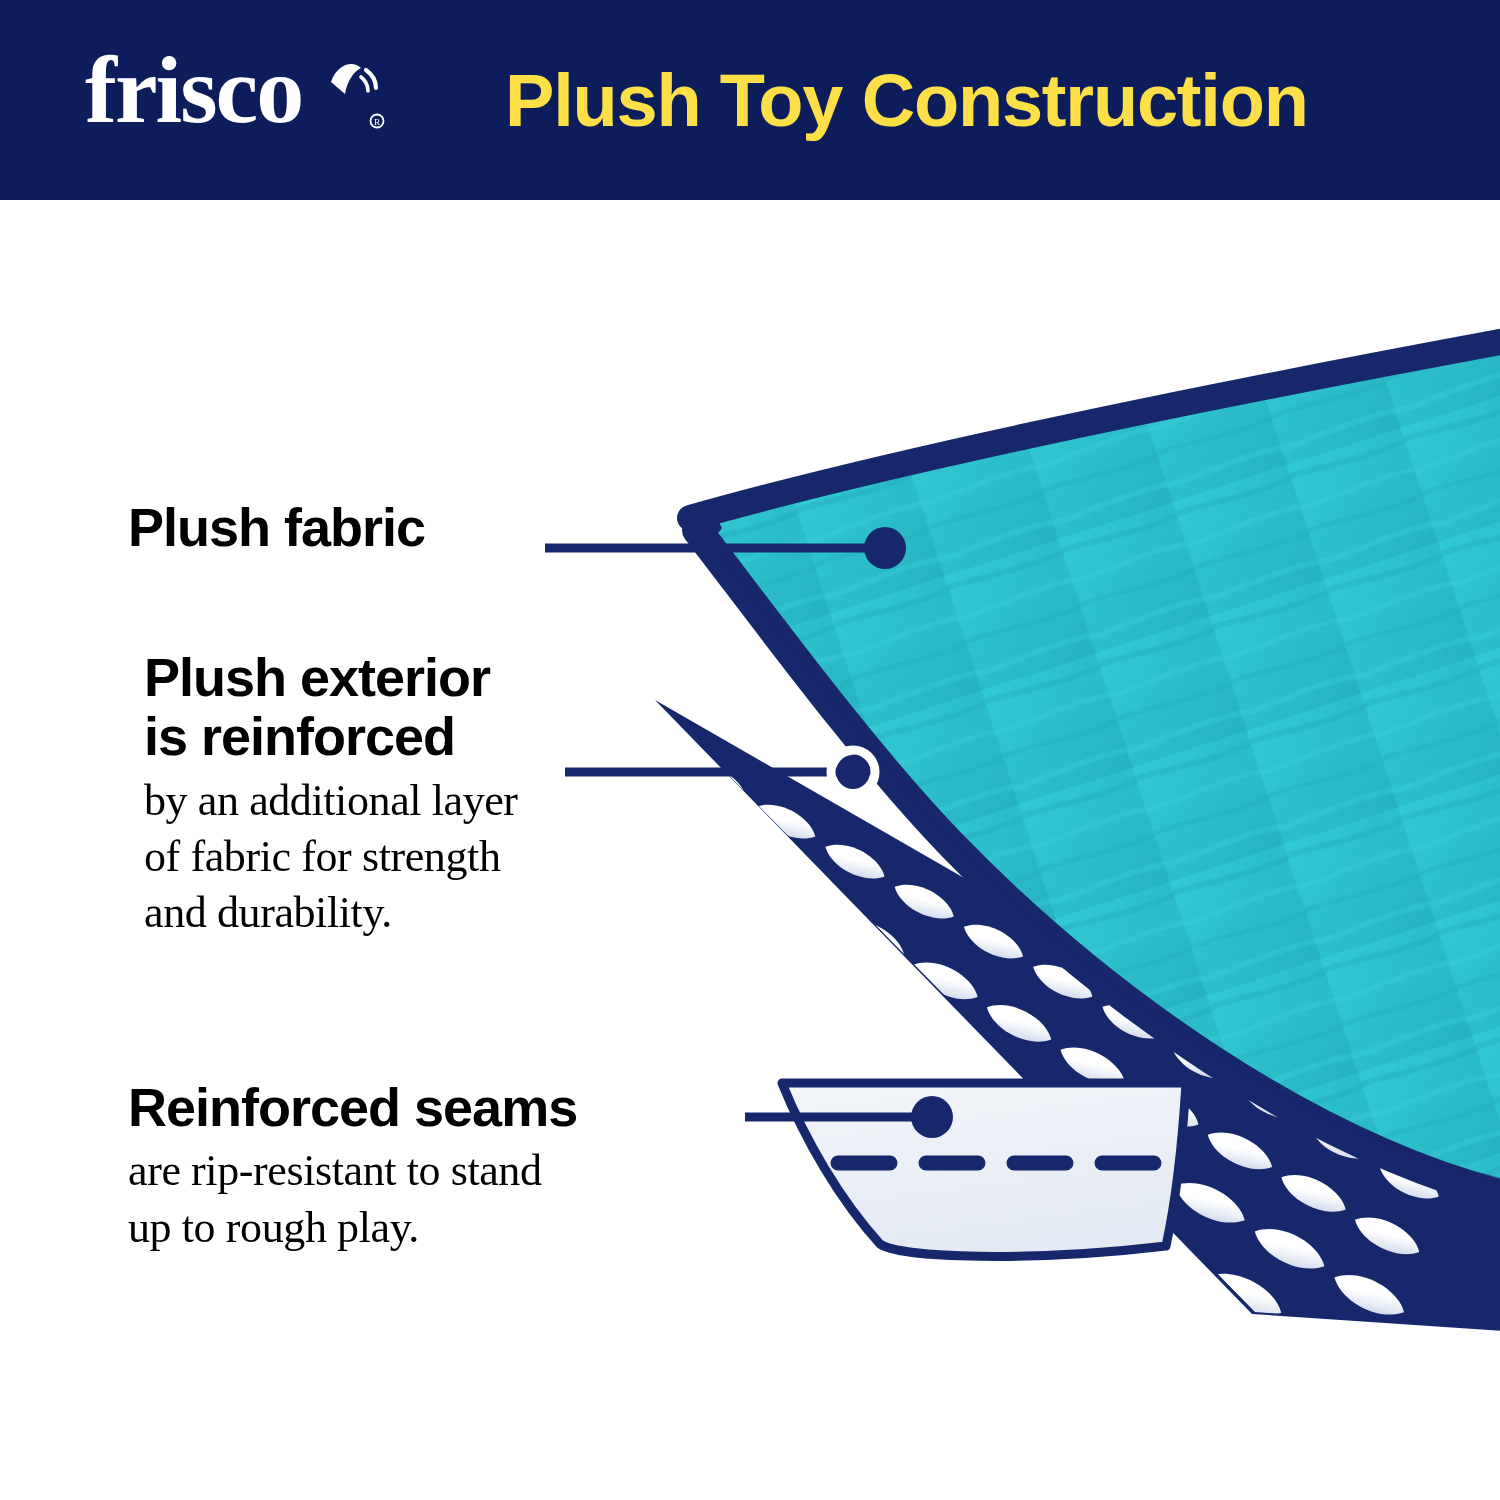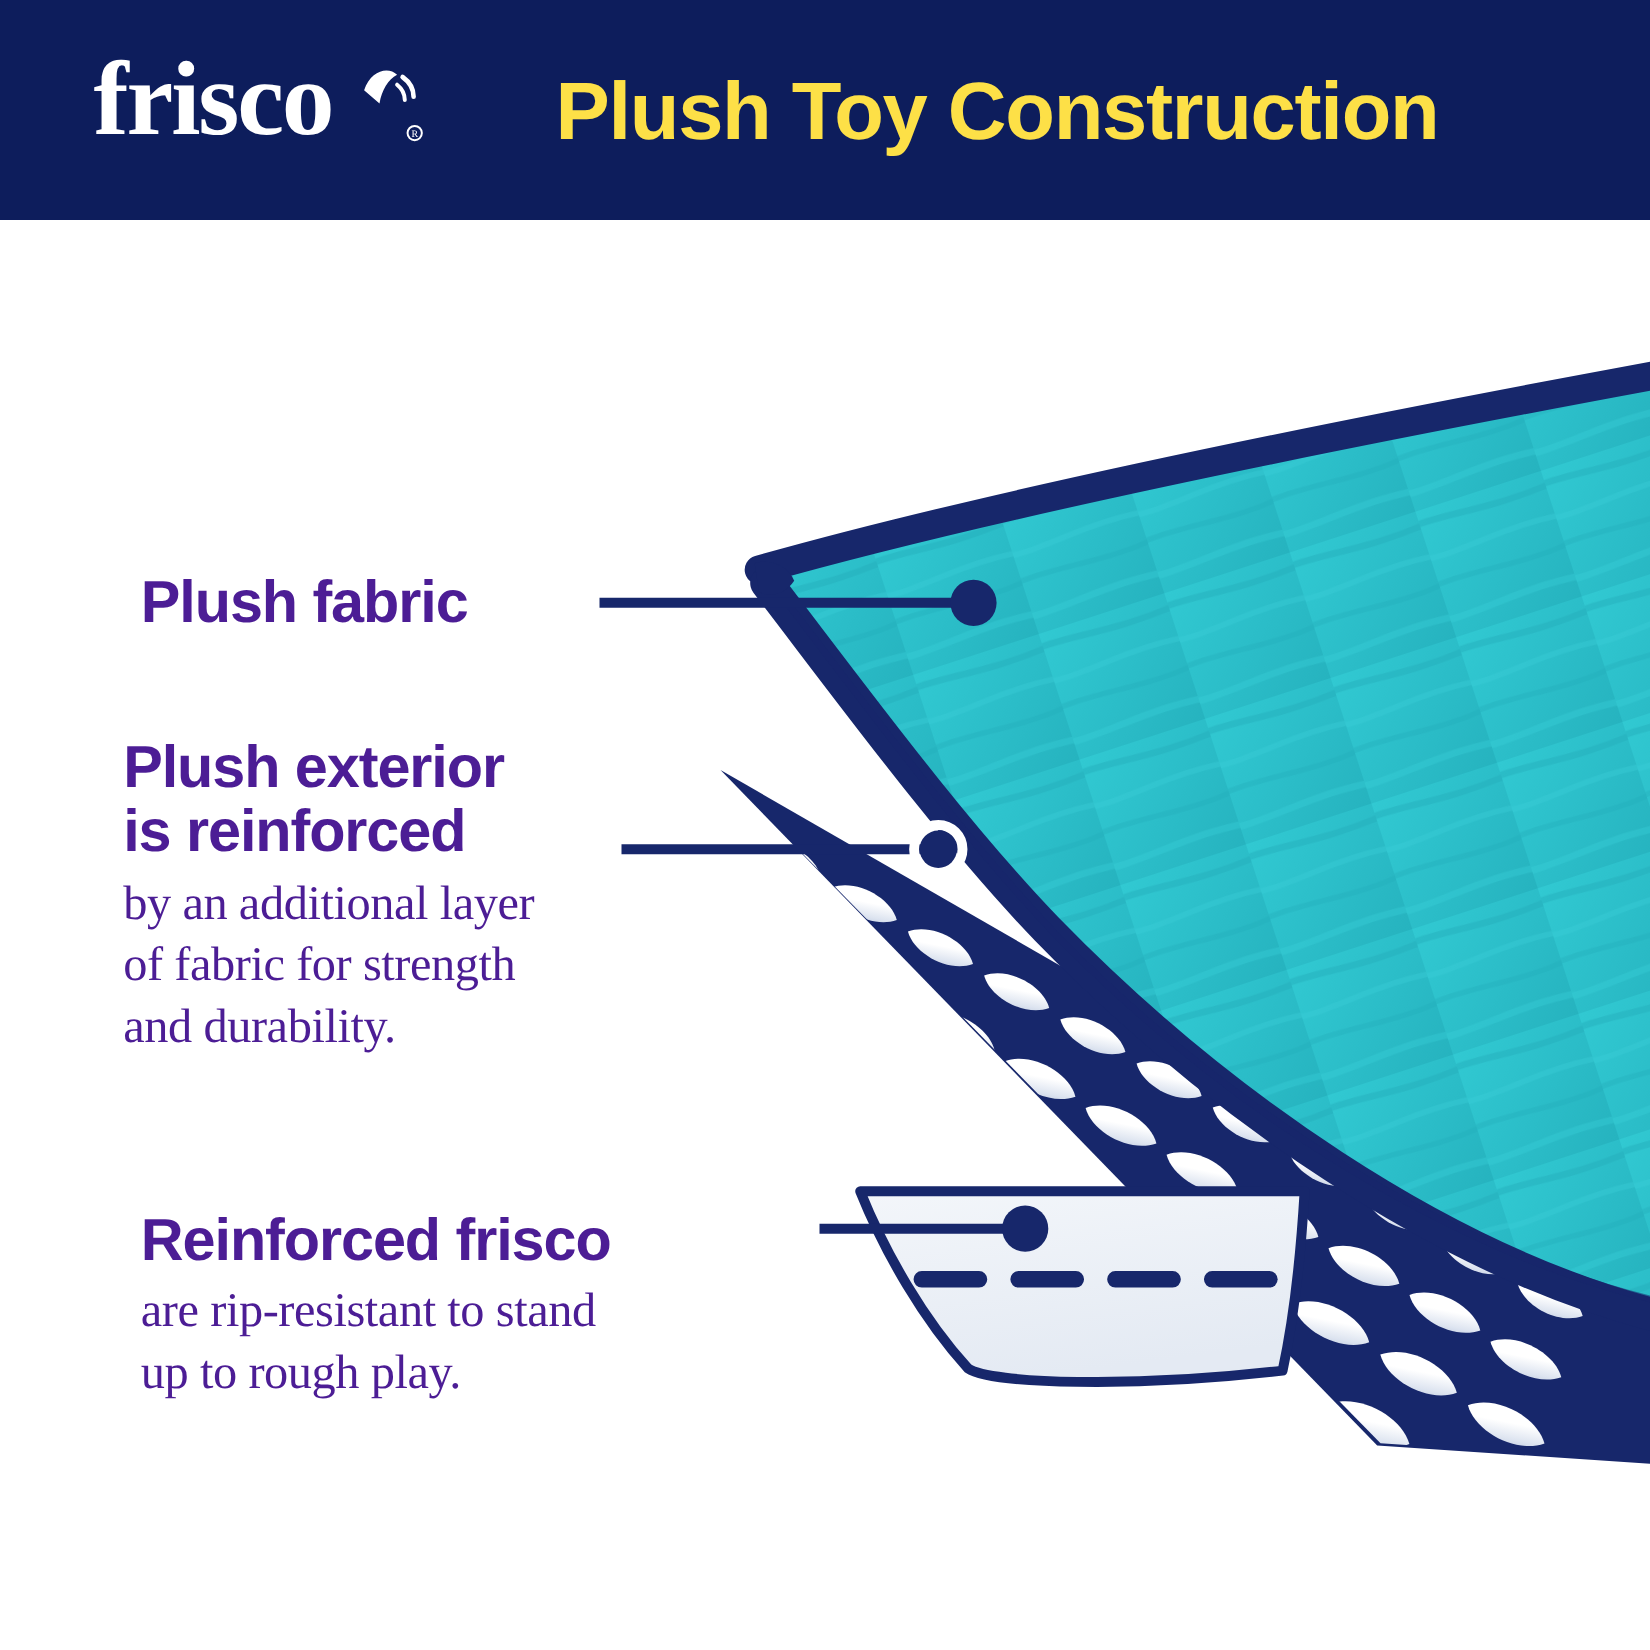--- a/index.html
+++ b/index.html
@@ -40,31 +40,31 @@
   }
 
   
   .illus{
     position:absolute;left:0;top:200px;width:1500px;height:1300px;
     display:block;
   }
 
   
   .callouts{position:absolute;left:0;top:0;width:1500px;height:1500px;}
-  .callout{position:absolute;color:#4c1d95;margin-top:20px;}
+  .callout{position:absolute;color:#000000;}
   .ct-head{
     font-size:54px;font-weight:bold;line-height:1.10;
     letter-spacing:-1px;white-space:pre-line;
   }
   .ct-body{
     font-size:44px;font-weight:normal;line-height:1.28;
     letter-spacing:-0.4px;white-space:pre-line;margin-top:6px;font-family:Liberation Serif, serif;
   }
   #callout-0{left:128px;top:498px;}
-  #callout-1{left:112px;top:648px;}
+  #callout-1{left:144px;top:648px;}
   #callout-2{left:128px;top:1078px;}
 </style>
 </head>
 <body>
 
 <div class="page">
 
   <div class="header">
 
     <svg class="logo" viewBox="0 0 310 110">
@@ -259,19 +259,19 @@
 
     <div class="callout" id="callout-1">
       <div class="ct-head">Plush exterior
 is reinforced</div>
       <div class="ct-body">by an additional layer
 of fabric for strength
 and durability.</div>
     </div>
 
     <div class="callout" id="callout-2">
-      <div class="ct-head">Reinforced frisco</div>
+      <div class="ct-head">Reinforced seams</div>
       <div class="ct-body">are rip-resistant to stand
 up to rough play.</div>
     </div>
   </div>
 
 </div>
 
 </body></html>

